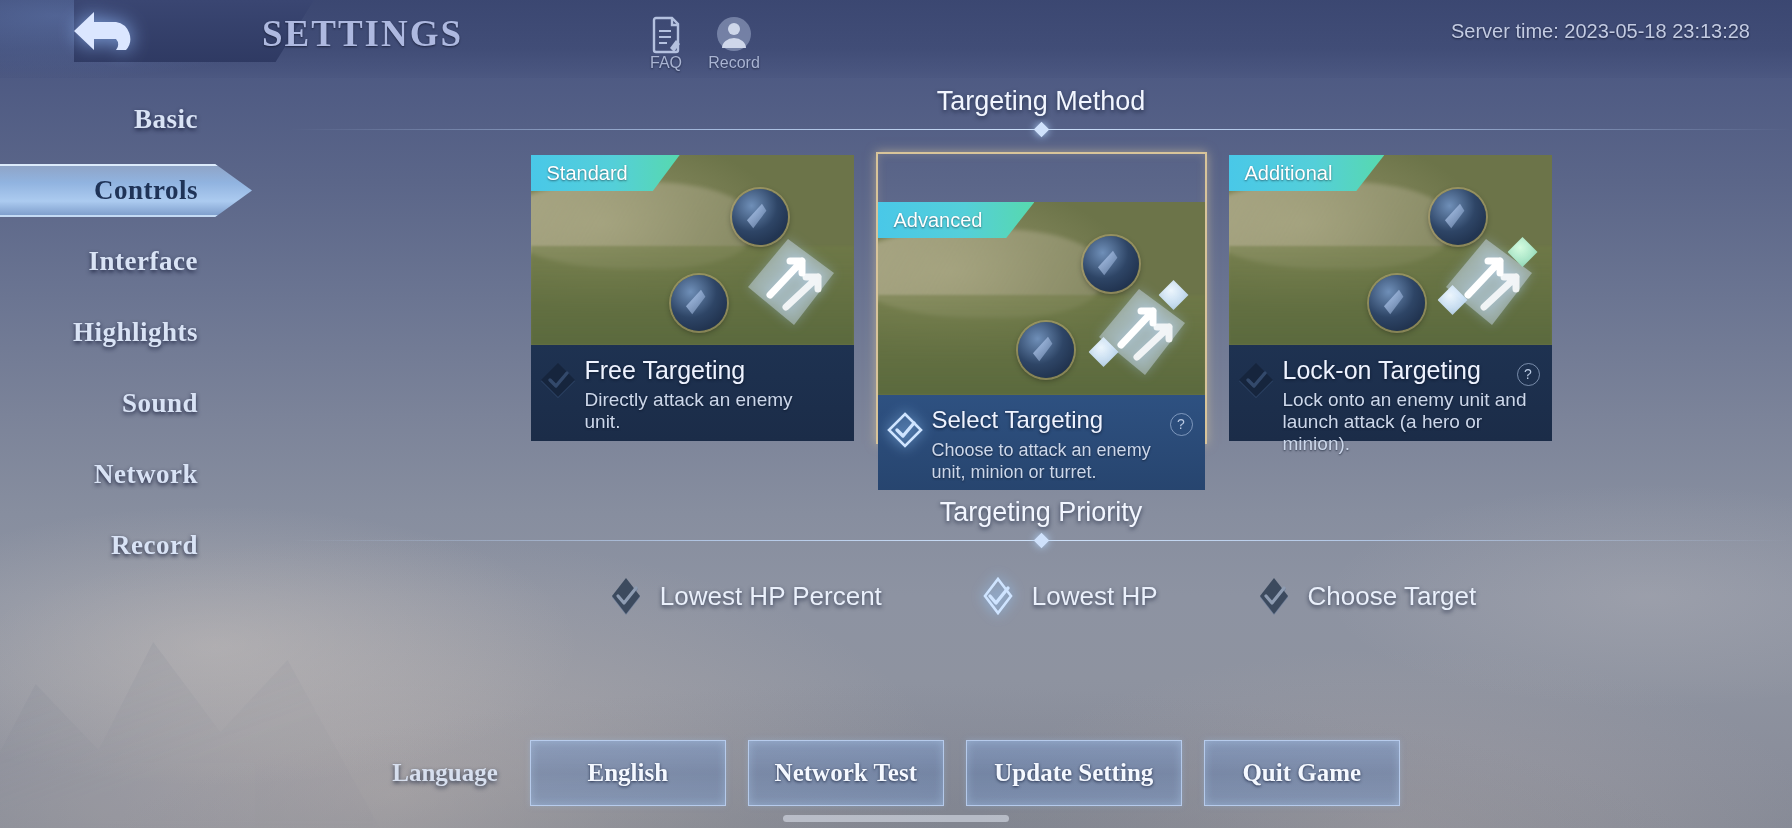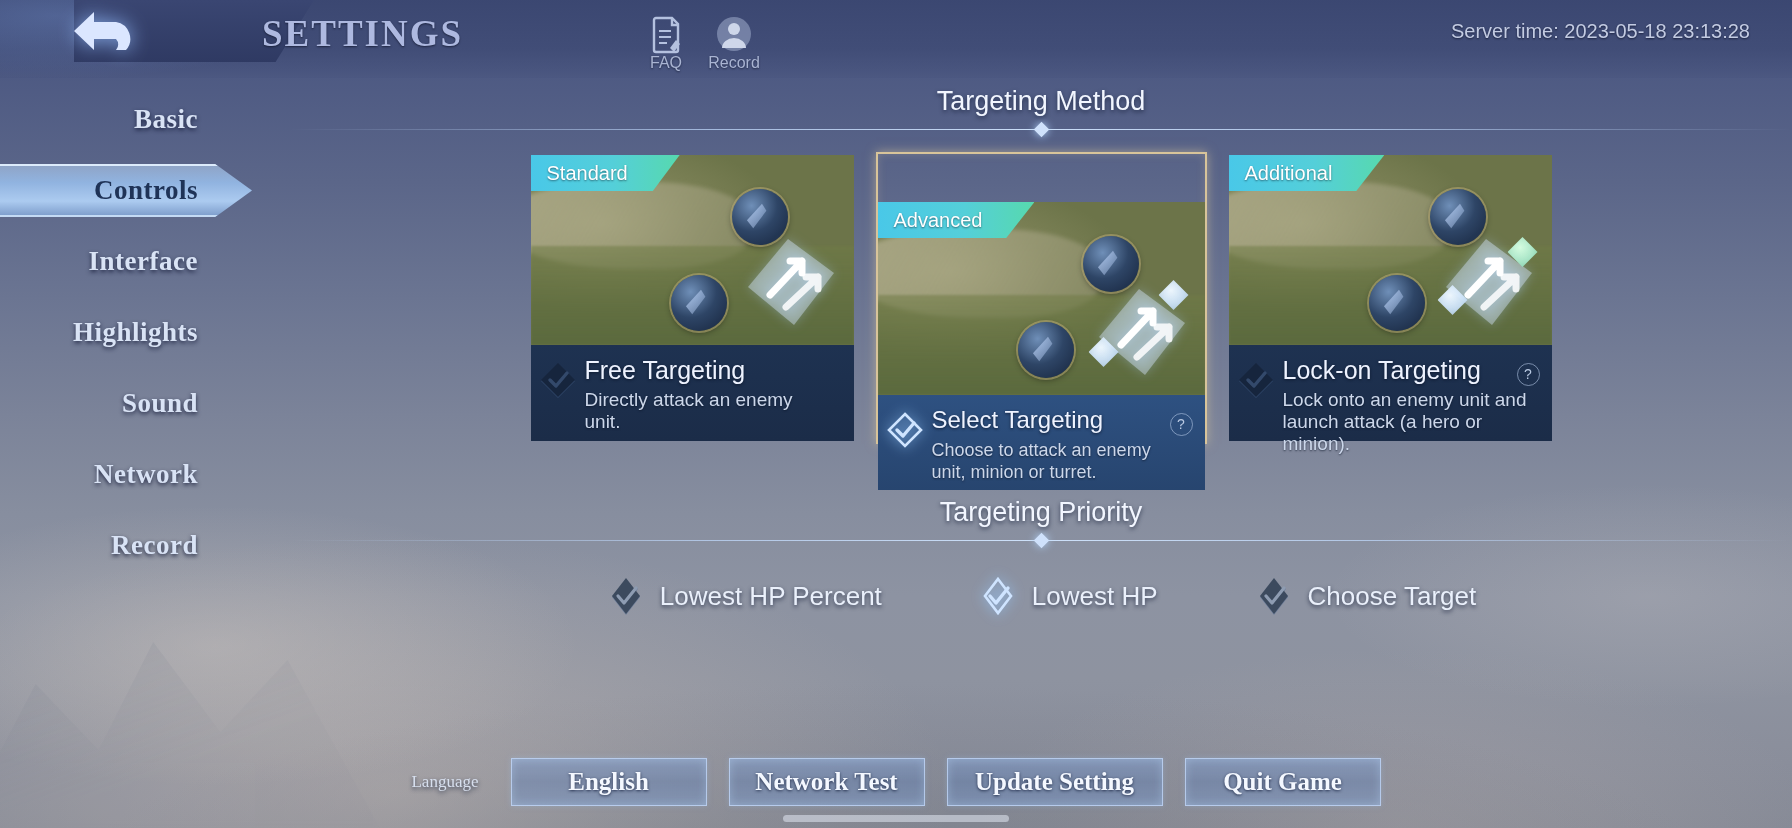--- a/index.html
+++ b/index.html
@@ -369,29 +369,29 @@
     position: absolute;
     left: 0; bottom: 22px;
     width: 1792px;
     display: flex;
     align-items: center;
     justify-content: center;
     gap: 22px;
   }
   #language-label {
     font-family: "Liberation Serif", serif;
-    font-weight: normal;
-    font-size: 17px;
+    font-weight: bold;
+    font-size: 25px;
     color: #d7dfee;
     text-shadow: 0 2px 4px rgba(25,35,60,.8);
     margin-right: 10px;
   }
   .bottom-button {
     min-width: 196px;
-    height: 48px;
+    height: 66px;
     display: flex;
     align-items: center;
     justify-content: center;
     padding: 16px 20px;
     font-family: "Liberation Serif", serif;
     font-weight: bold;
     font-size: 25px;
     color: #f4f8ff;
     text-shadow: 0 1px 3px rgba(20,30,60,.85);
     background: linear-gradient(180deg, rgba(126,156,205,0.55) 0%, rgba(96,128,182,0.45) 50%, rgba(118,150,200,0.50) 100%);

